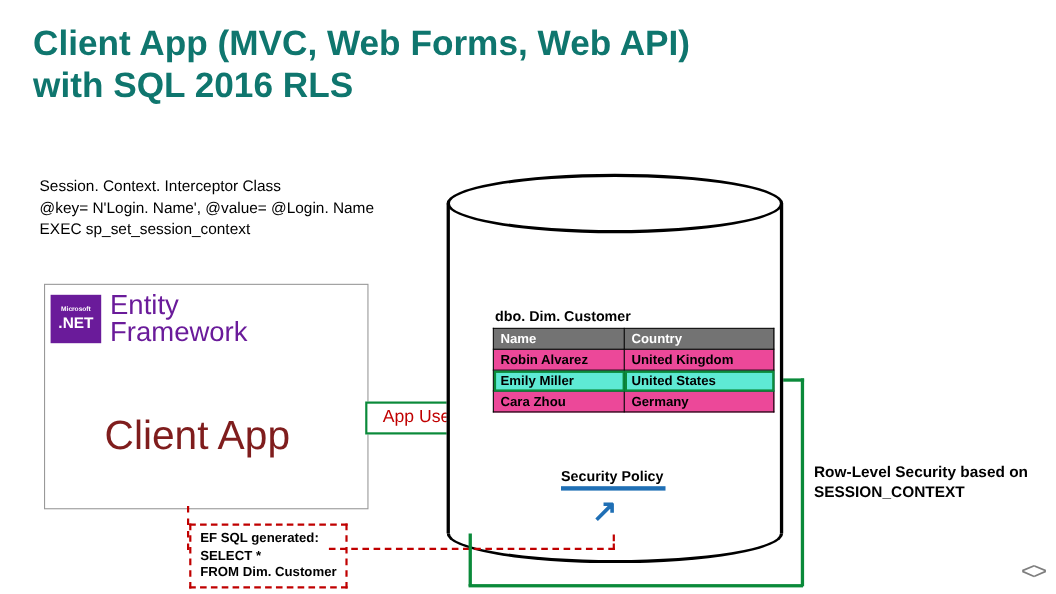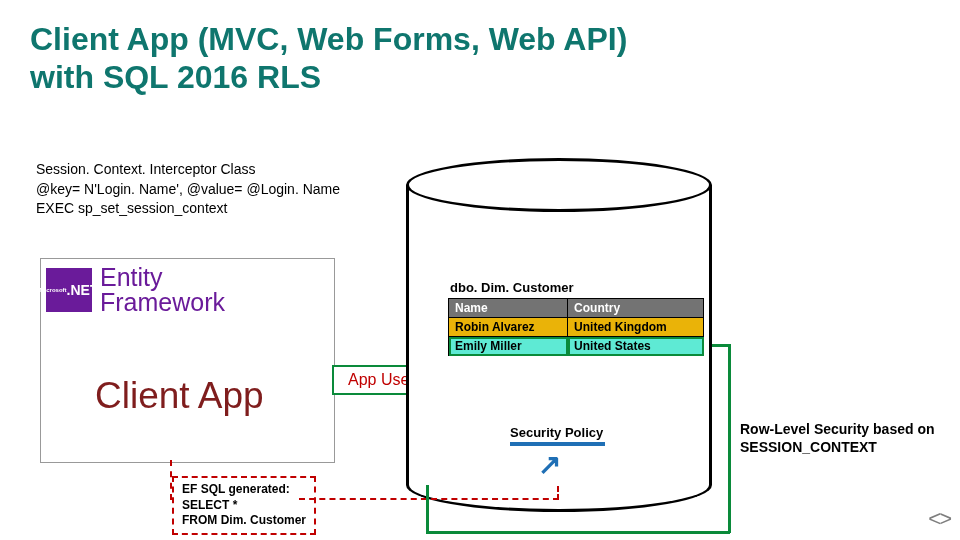--- a/index.html
+++ b/index.html
@@ -2,32 +2,32 @@
 <html><head>
 <meta charset="utf-8">
 <style>
 *{box-sizing:border-box;margin:0;padding:0}
 body{width:960px;height:540px;font-family:"Segoe UI",Arial,sans-serif;background:#fff;position:relative;overflow:hidden}
 .title{position:absolute;left:30px;top:20px;font-size:32px;font-weight:700;color:#0f766e;line-height:1.2}
 .title span{display:block}
 .subtitle{position:absolute;left:36px;top:160px;font-size:14px;line-height:1.4;color:#000}
 .clientbox{position:absolute;left:40px;top:258px;width:295px;height:205px;border:1px solid #999;background:#fff}
 .ef-logo{position:absolute;left:46px;top:268px;width:182px;height:44px;display:flex;align-items:center;background:#fff}
-.ef-badge{width:46px;height:44px;background:#6a1b9a;display:flex;flex-direction:row;align-items:center;justify-content:center;color:#fff;font-size:8px;font-weight:700}
+.ef-badge{width:46px;height:44px;background:#6a1b9a;display:flex;flex-direction:column;align-items:center;justify-content:center;color:#fff;font-size:8px;font-weight:700}
 .ef-badge .net{font-size:14px;font-weight:700}
 .ef-text{margin-left:8px;color:#6a1b9a;font-size:25px;line-height:1;font-weight:400}
 .clientapp-label{position:absolute;left:95px;top:375px;font-size:37px;color:#7f1d1d;font-weight:400}
 .appuser{position:absolute;left:332px;top:365px;padding:4px 14px;border:2px solid #0a8a3a;background:#fff;color:#c00000;font-size:16px;font-weight:400}
 .cyl-top{position:absolute;left:406px;top:158px;width:306px;height:54px;border:3px solid #000;border-radius:50%;background:#fff;z-index:2}
 .cyl-body{position:absolute;left:406px;top:185px;width:306px;height:300px;border-left:3px solid #000;border-right:3px solid #000;background:#fff;z-index:1}
 .cyl-bot{position:absolute;left:406px;top:458px;width:306px;height:54px;border:3px solid #000;border-top:none;border-radius:0 0 153px 153px/0 0 27px 27px;background:#fff;z-index:0}
 .tbl-caption{position:absolute;left:450px;top:280px;font-size:13px;font-weight:700;z-index:3}
 .tbl{position:absolute;left:448px;top:298px;width:256px;border-collapse:collapse;font-size:12px;z-index:3}
 .tbl th{background:#737373;color:#fff;text-align:left;padding:2px 6px;font-weight:700;border:1px solid #000}
-.tbl td{padding:2px 6px;border:1px solid #000;background:#eab308;font-weight:700}
+.tbl td{padding:2px 6px;border:1px solid #000;background:#ec4899;font-weight:700}
 .tbl tr.hl td{background:#5eead4;outline:2px solid #0a8a3a;outline-offset:-2px}
 .secpol-box{position:absolute;left:510px;top:425px;width:95px;background:#fff;z-index:3}
 .secpol-box .lbl{font-size:13px;font-weight:700;text-align:left}
 .secpol-box .bar{height:4px;background:#1f6fb5;margin-top:2px}
 .secpol-arrow{position:absolute;left:538px;top:448px;font-size:28px;color:#1f6fb5;font-weight:700;z-index:3}
 .rls-text{position:absolute;left:740px;top:420px;font-size:14px;font-weight:700;line-height:1.3}
 .sqlbox{position:absolute;left:172px;top:476px;border:2px dashed #c00000;padding:4px 8px;font-size:12px;font-weight:700;background:#fff;line-height:1.3}
 .dashed-h{position:absolute;border-top:2px dashed #c00000}
 .dashed-v{position:absolute;border-left:2px dashed #c00000}
 .green-h{position:absolute;border-top:3px solid #0a8a3a}
@@ -76,20 +76,24 @@
     <th>Country</th>
   </tr>
   <tr>
     <td>Robin Alvarez</td>
     <td>United Kingdom</td>
   </tr>
   <tr class="hl">
     <td>Emily Miller</td>
     <td>United States</td>
   </tr>
+  <tr>
+    <td>Cara Zhou</td>
+    <td>Germany</td>
+  </tr>
 </tbody>
   </table>
 
 <div class="secpol-box">
   <div class="lbl">Security Policy</div>
   <div class="bar"></div>
 </div>
 <div class="secpol-arrow">↗</div>
 
 <div class="rls-text">

